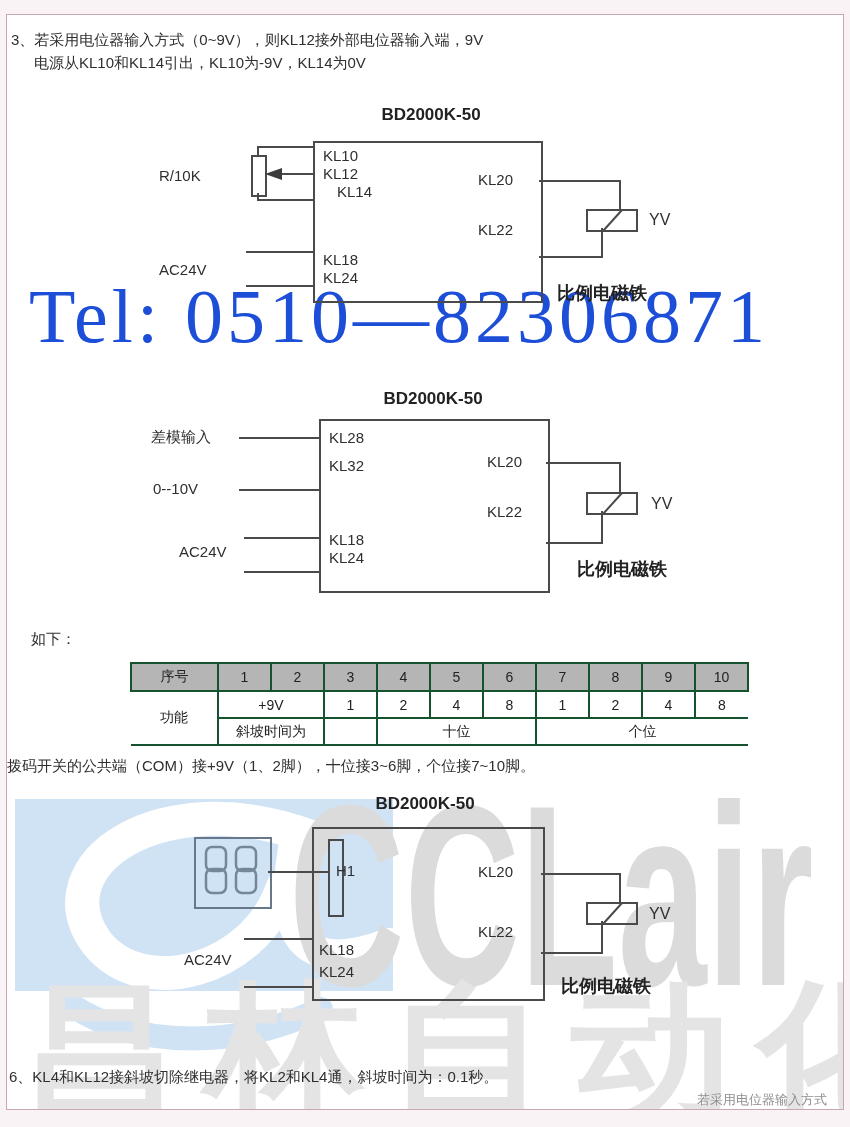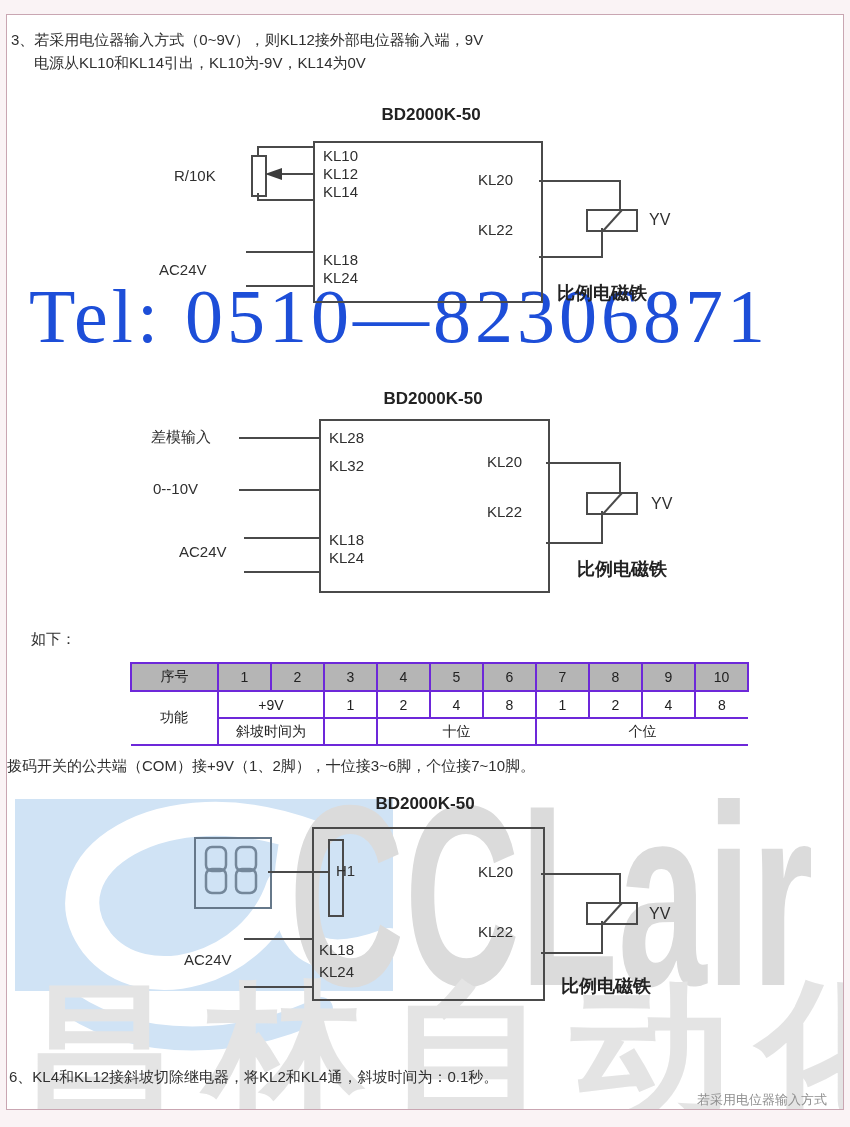--- a/index.html
+++ b/index.html
@@ -37,21 +37,21 @@
     font-size:258px;font-weight:bold;color:#dbdbdb;line-height:1;
     transform:scaleX(0.62);transform-origin:left top;white-space:nowrap;
   }
   .wm-bottom{
     position:absolute;z-index:0;left:14px;top:962px;
     font-size:148px;font-weight:bold;color:#e4e4e4;line-height:1;
     letter-spacing:22px;transform:scaleX(1.08);transform-origin:left top;white-space:nowrap;
   }
   
   #pin-table{position:absolute;z-index:2;left:123px;top:647px;border-collapse:collapse;font-size:14px;color:#222;}
-  #pin-table td,#pin-table th{border:2px solid #6d28d9;text-align:center;font-weight:normal;padding:0;}
+  #pin-table td,#pin-table th{border:2px solid #14532d;text-align:center;font-weight:normal;padding:0;}
   #pin-table th{background:#b5b5b5;height:26px;}
   #pin-table td{height:25px;background:transparent;}
   .cw0{width:85px;} .cw{width:51px;}
   .nl{border-left:none !important;}
   .nr{border-right:none !important;}
   
   .footer{position:absolute;z-index:2;right:16px;top:1076px;font-size:13px;color:#8f8f8f;white-space:nowrap;}
 </style>
 </head>
 <body>
@@ -71,34 +71,34 @@
   <div class="wm-bottom">昌林自动化</div>
 
   <div class="t" style="left:4px;top:16px;">3、若采用电位器输入方式（0~9V），则KL12接外部电位器输入端，9V</div>
   <div class="t" style="left:27px;top:39px;">电源从KL10和KL14引出，KL10为-9V，KL14为0V</div>
 
   <div class="dtitle" style="left:334px;top:90px;width:180px;">BD2000K-50</div>
   <div class="dbox" style="left:306px;top:126px;width:226px;height:158px;"></div>
 
   <div class="lbl" style="left:316px;top:132px;">KL10</div>
   <div class="lbl" style="left:316px;top:150px;">KL12</div>
-  <div class="lbl" style="left:316px;top:168px;">KL14</div>
+  <div class="lbl" style="left:330px;top:168px;">KL14</div>
   <div class="lbl" style="left:471px;top:156px;">KL20</div>
   <div class="lbl" style="left:471px;top:206px;">KL22</div>
   <div class="lbl" style="left:316px;top:236px;">KL18</div>
   <div class="lbl" style="left:316px;top:254px;">KL24</div>
 
   <div class="srect" style="left:244px;top:140px;width:12px;height:38px;"></div>
   <div class="wv" style="left:250px;top:131px;height:9px;"></div>
   <div class="wh" style="left:250px;top:131px;width:56px;"></div>
   <div class="arrowL" style="left:258px;top:153px;"></div>
   <div class="wh" style="left:275px;top:158px;width:31px;"></div>
   <div class="wv" style="left:250px;top:178px;height:6px;"></div>
   <div class="wh" style="left:250px;top:184px;width:56px;"></div>
-  <div class="lbl" style="left:167px;top:152px;">R/10K</div>
+  <div class="lbl" style="left:152px;top:152px;">R/10K</div>
 
   <div class="wh" style="left:239px;top:236px;width:67px;"></div>
   <div class="wh" style="left:239px;top:270px;width:67px;"></div>
   <div class="lbl" style="left:152px;top:246px;">AC24V</div>
 
   <div class="wh" style="left:532px;top:165px;width:82px;"></div>
   <div class="wv" style="left:612px;top:165px;height:29px;"></div>
   <div class="srect" style="left:579px;top:194px;width:48px;height:19px;"></div>
   <svg style="position:absolute;z-index:2;left:579px;top:194px;" width="52" height="23" viewBox="0 0 52 23">
     <line x1="36" y1="1" x2="17" y2="22" stroke="#4a4a4a" stroke-width="2"></line>

